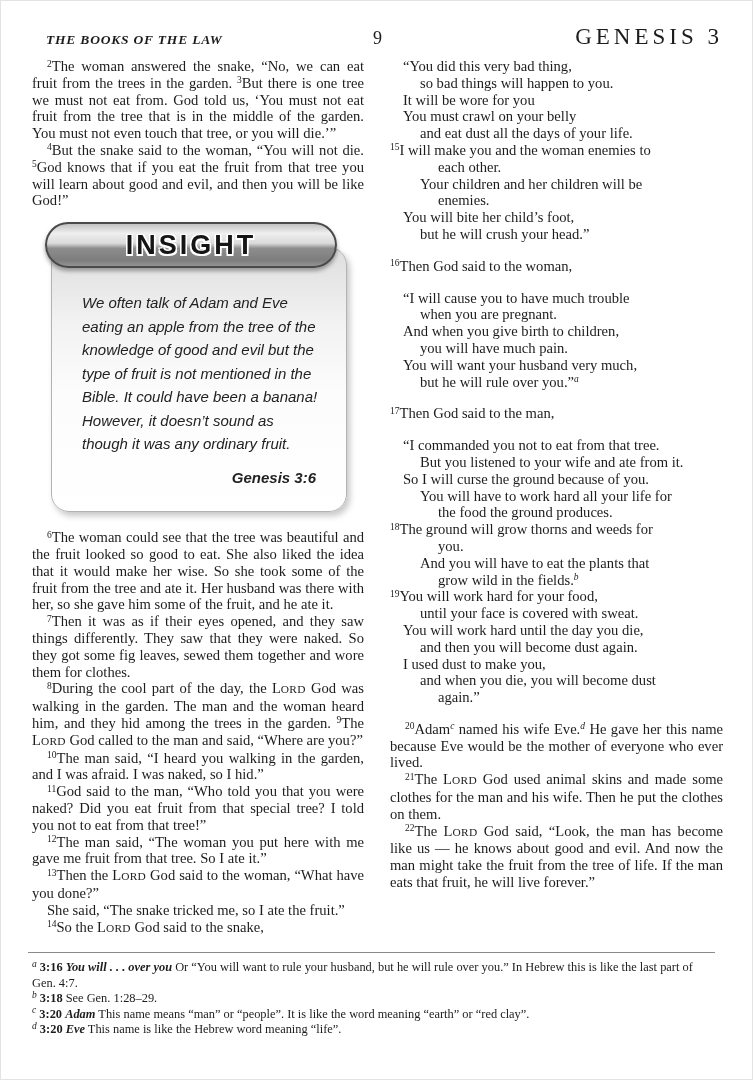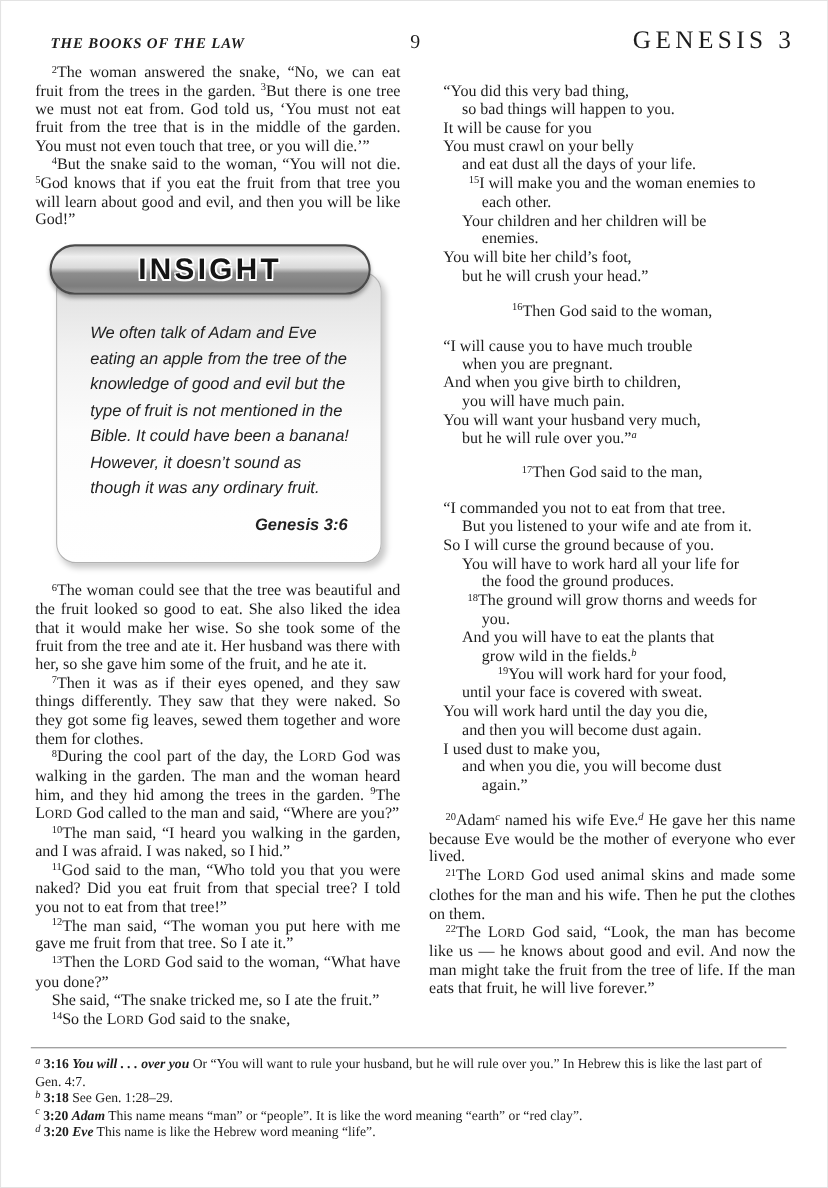--- a/index.html
+++ b/index.html
@@ -11,31 +11,31 @@
   }
   
   .hdr{position:relative;height:30px;margin-bottom:4px;}
   .run-head{position:absolute;left:14px;top:8px;font-weight:bold;font-style:italic;
     font-size:13.5px;letter-spacing:.8px;}
   .pageno{position:absolute;left:0;right:0;top:4px;text-align:center;font-size:18px;}
   .chap-head{position:absolute;right:0;top:0;font-size:23px;letter-spacing:4px;}
   
   .cols{display:flex;gap:26px;height:894px;overflow:hidden;}
   .col{width:332px;font-size:14.6px;line-height:16.8px;}
-  .col.right{width:333px;margin-top:17px;}
+  .col.right{width:333px;}
   p.prose{margin:0;text-indent:15px;text-align:justify;}
   sup.vnum{font-size:9.5px;line-height:0;position:relative;top:-4.5px;vertical-align:baseline;}
   sup.fnref,sup.fnletter{font-size:9.5px;font-style:italic;line-height:0;position:relative;top:-4.5px;vertical-align:baseline;}
   .lord .sc{font-size:78%;letter-spacing:.3px;}
   
   .poem{padding-left:13px;margin:0;}
   .pline{margin:0;text-align:left;}
   .pline.i1{padding-left:17px;}
   .pline.i2{padding-left:35px;}
-  .pline.vline{margin-left:-13px;text-align:center;}
+  .pline.vline{margin-left:-13px;}
   .vspacer{height:15px;}
   
   .insight{position:relative;margin:13px 0 17px 13px;width:302px;}
   .pill{
     position:relative;z-index:2;width:288px;height:42px;border-radius:23px;
     border:2px solid #4a4a4a;display:flex;align-items:center;justify-content:center;
     background:linear-gradient(180deg,#c2c2c2 0%,#efefef 22%,#dadada 46%,#8d8d8d 58%,#7d7d7d 86%,#939393 100%);
     box-shadow:0 3px 4px rgba(0,0,0,.35);
   }
   .pill span{
@@ -96,21 +96,21 @@
           <p class="prose"><sup class="vnum">13</sup>Then the <span class="lord">L<span class="sc">ORD</span></span> God said to the woman, “What have you done?”</p>
           <p class="prose">She said, “The snake tricked me, so I ate the fruit.”</p>
           <p class="prose"><sup class="vnum">14</sup>So the <span class="lord">L<span class="sc">ORD</span></span> God said to the snake,</p>
         </div>
     </div>
 
     <div class="col right" id="right-col">
         <div class="poem">
           <div class="pline i0">“You did this very bad thing,</div>
           <div class="pline i1">so bad things will happen to you.</div>
-          <div class="pline i0">It will be cause for you</div>
+          <div class="pline i0">It will be wore for you</div>
           <div class="pline i0">You must crawl on your belly</div>
           <div class="pline i1">and eat dust all the days of your life.</div>
           <div class="pline i0 vline"><sup class="vnum">15</sup>I will make you and the woman enemies to</div>
           <div class="pline i2">each other.</div>
           <div class="pline i1">Your children and her children will be</div>
           <div class="pline i2">enemies.</div>
           <div class="pline i0">You will bite her child’s foot,</div>
           <div class="pline i1">but he will crush your head.”</div>
         </div>
         <div class="vspacer"></div>

